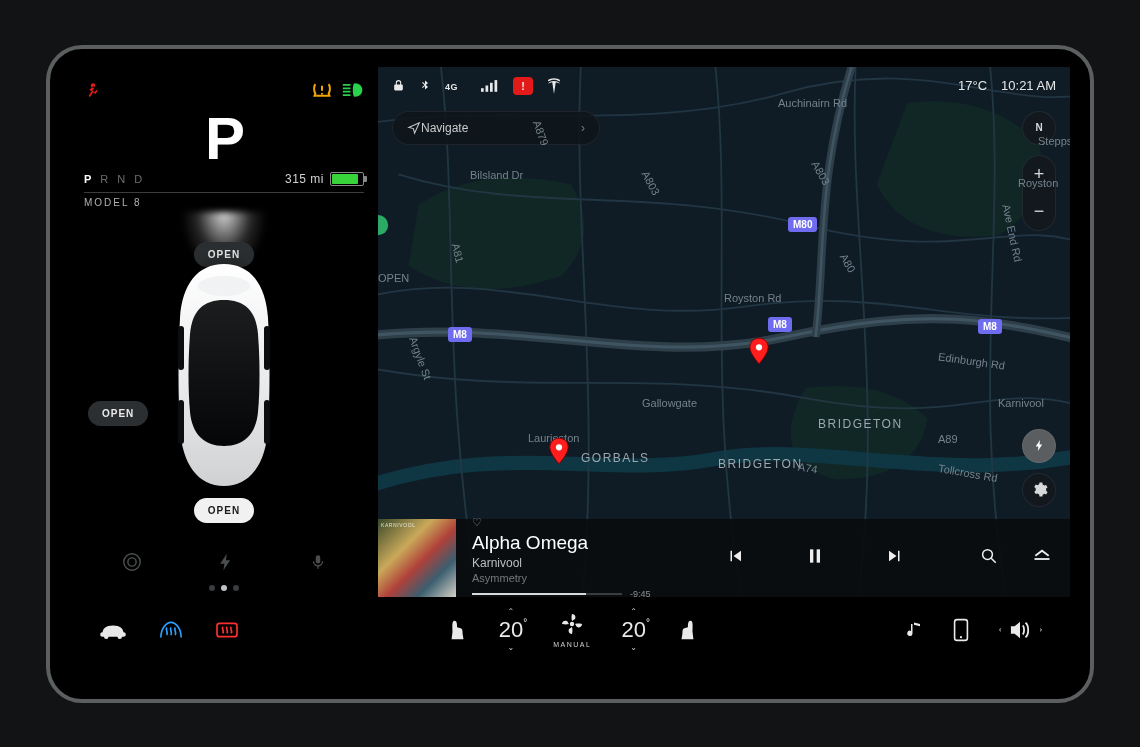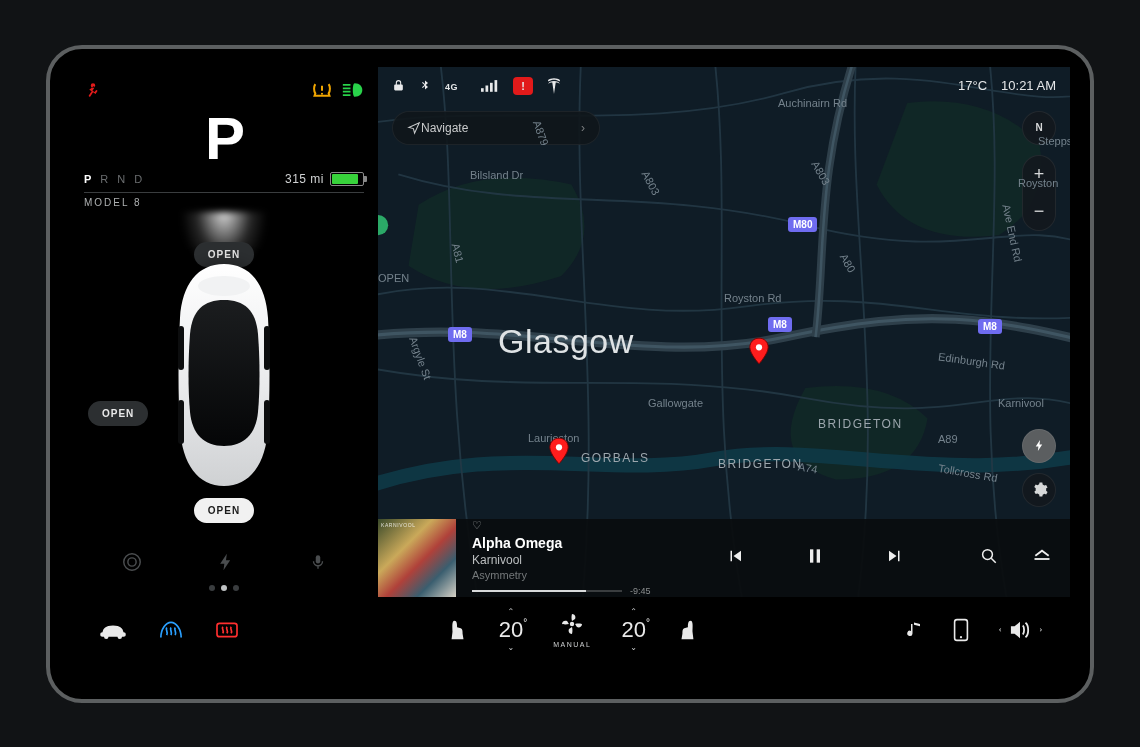--- a/index.html
+++ b/index.html
@@ -52,21 +52,21 @@
   .citylbl{position:absolute;color:#dfe3e5;font-size:34px;font-weight:500;letter-spacing:.5px;pointer-events:none}
   .arealbl{position:absolute;color:#9ca6ad;font-size:12px;letter-spacing:1.5px;pointer-events:none}
   .shield{position:absolute;background:#6f6cf0;color:#fff;font-size:10px;font-weight:700;padding:2px 5px;border-radius:3px;pointer-events:none}
   .pin{position:absolute;width:22px;height:28px;cursor:pointer}
   
   .mediabar{position:absolute;bottom:0;left:0;right:0;height:78px;background:rgba(10,13,15,.94);display:flex;align-items:center;padding:0 18px 0 0;gap:16px}
   .albumart{width:78px;height:78px;background:linear-gradient(135deg,#3a4a2a,#caa95a 35%,#b0413a 55%,#3a5e6f 75%,#d6d1c6);position:relative;flex-shrink:0}
   .albumart::after{content:"KARNIVOOL";position:absolute;top:3px;left:3px;font-size:5px;letter-spacing:.6px;color:rgba(255,255,255,.78)}
   .trackinfo{display:flex;flex-direction:column;gap:2px;min-width:170px}
   .heart{color:#8e9193;font-size:11px;margin-bottom:1px}
-  .tname{font-size:14px;font-weight:700}
+  .tname{font-size:19px;font-weight:400}
   .tartist{font-size:12px;color:#bcbfc0}
   .talbum{font-size:11px;color:#74787a}
   .prog{display:flex;align-items:center;gap:8px;margin-top:3px}
   .prog .bar{width:150px;height:2px;background:#3a3d3f;position:relative}
   .prog .bar .p{position:absolute;left:0;top:0;bottom:0;width:76%;background:#d8dadb}
   .prog .t{font-size:9px;color:#8c8f90}
   .mediactl{flex:1;display:flex;align-items:center;justify-content:center;gap:60px;color:#eee}
   .mediactl span{cursor:pointer}
   .mediaright{display:flex;gap:34px;color:#eee}
   .mediaright span{cursor:pointer}
@@ -258,33 +258,32 @@
                 <path fill="#fff" d="M13 2L5 14h5l-1 8 8-12h-5z"></path>
               </svg>
             </div>
         <div class="rbtn">
               <svg width="17" height="17" viewBox="0 0 24 24">
                 <path fill="#d6d8d9" d="M12 8a4 4 0 100 8 4 4 0 000-8zm9.4 4a7.5 7.5 0 00-.14-1.4l2.1-1.6-2-3.5-2.5 1a7.6 7.6 0 00-2.4-1.4L16 2h-4l-.5 2.6a7.6 7.6 0 00-2.4 1.4l-2.5-1-2 3.5 2.1 1.6A7.5 7.5 0 006.6 12c0 .48.05.94.14 1.4l-2.1 1.6 2 3.5 2.5-1a7.6 7.6 0 002.4 1.4L12 22h4l.5-2.6a7.6 7.6 0 002.4-1.4l2.5 1 2-3.5-2.1-1.6c.09-.46.14-.92.14-1.4z"></path>
               </svg>
             </div>
       </div>
 
-      <div class="citylbl" style="left:120px;top:255px">Glasgow</div>
       <div id="maplabels">
             <div class="shield" style="left: 70px; top: 260px;">M8</div>
             <div class="shield" style="left: 390px; top: 250px;">M8</div>
             <div class="shield" style="left: 600px; top: 252px;">M8</div>
             <div class="shield" style="left: 410px; top: 150px;">M80</div>
             <div class="arealbl" style="left: 440px; top: 350px;">BRIDGETON</div>
             <div class="arealbl" style="left: 340px; top: 390px;">BRIDGETON</div>
             <div class="arealbl" style="left: 203px; top: 384px;">GORBALS</div>
             <div class="roadlbl" style="left: 400px; top: 30px;">Auchinairn Rd</div>
             <div class="roadlbl" style="left: 92px; top: 102px;">Bilsland Dr</div>
             <div class="roadlbl" style="left: 300px; top: 225px; margin-left: 46px;">Royston Rd</div>
-            <div class="roadlbl" style="left: 270px; top: 330px;">Gallowgate</div>
+            <div class="roadlbl" style="left: 264px; top: 330px;">Gallowgate</div>
             <div class="roadlbl" style="left: 150px; top: 365px;">Laurieston</div>
             <div class="roadlbl" style="left: 560px; top: 288px; transform: rotate(8deg);">Edinburgh Rd</div>
             <div class="roadlbl" style="left: 620px; top: 330px;">Karnivool</div>
             <div class="roadlbl" style="left: 560px; top: 400px; transform: rotate(10deg);">Tollcross Rd</div>
             <div class="roadlbl" style="left: 20px; top: 285px; transform: rotate(70deg);">Argyle St</div>
             <div class="roadlbl" style="left: 605px; top: 160px; transform: rotate(78deg);">Ave End Rd</div>
             <div class="roadlbl" style="left: 660px; top: 68px;">Stepps</div>
             <div class="roadlbl" style="left: 640px; top: 110px;">Royston</div>
             <div class="roadlbl" style="left: 260px; top: 110px; transform: rotate(62deg);">A803</div>
             <div class="roadlbl" style="left: 430px; top: 100px; transform: rotate(60deg);">A803</div>

